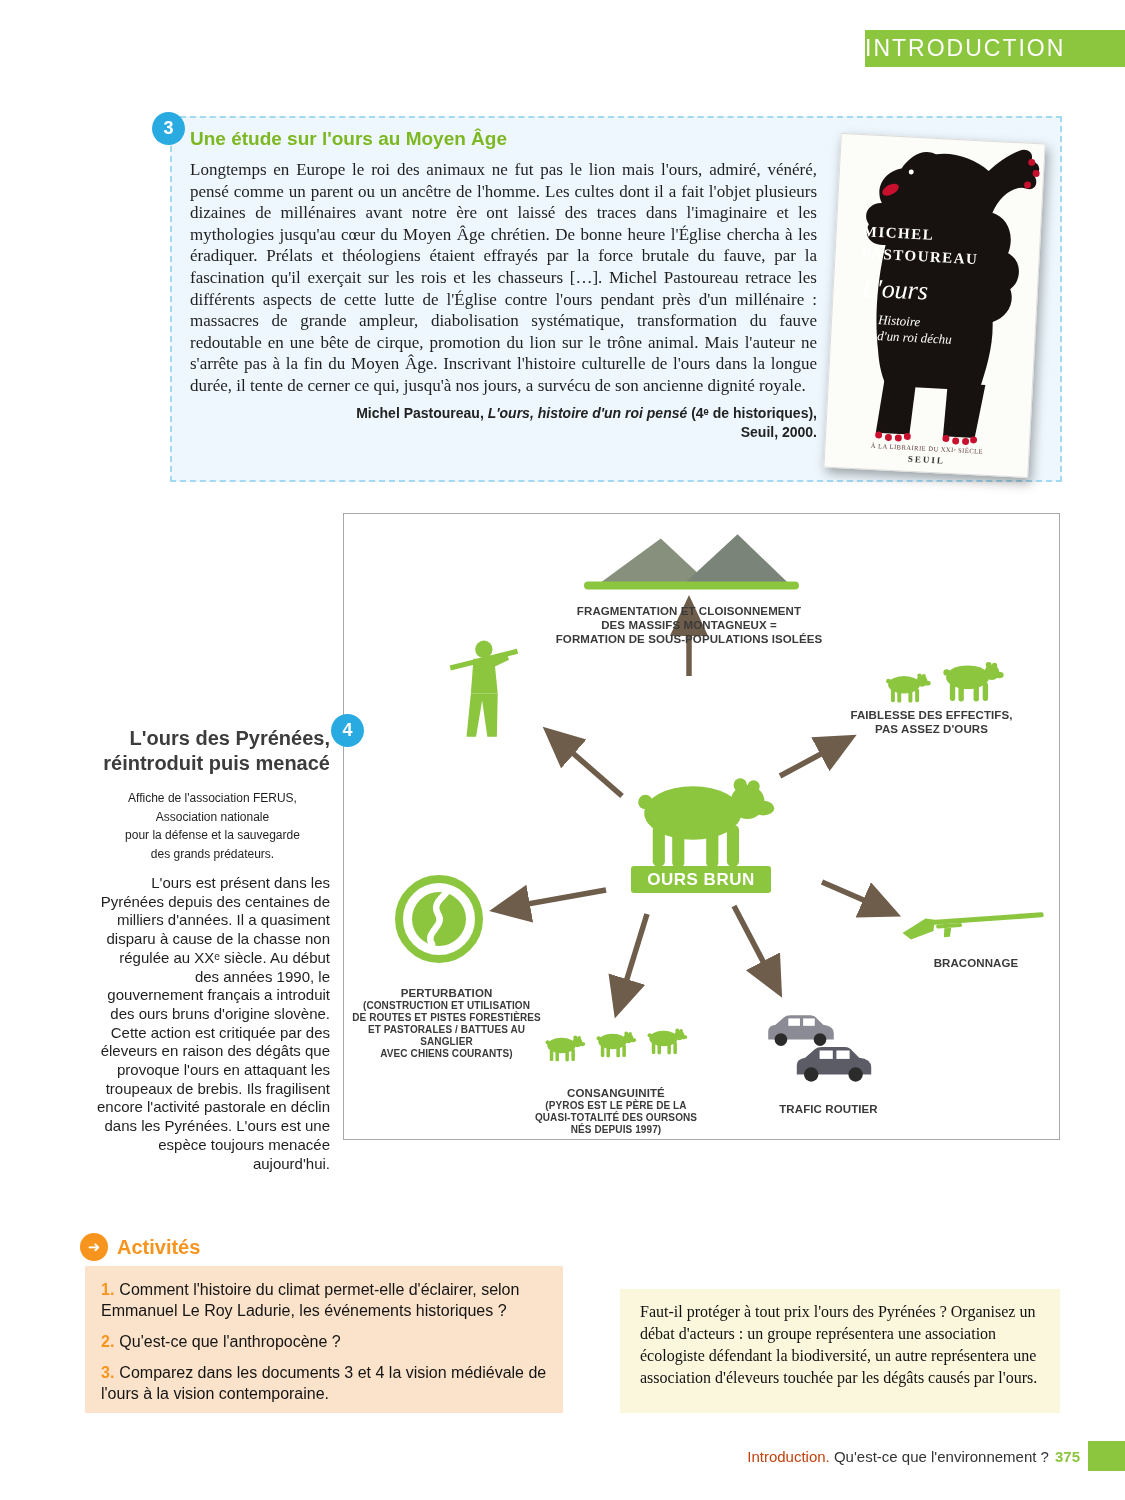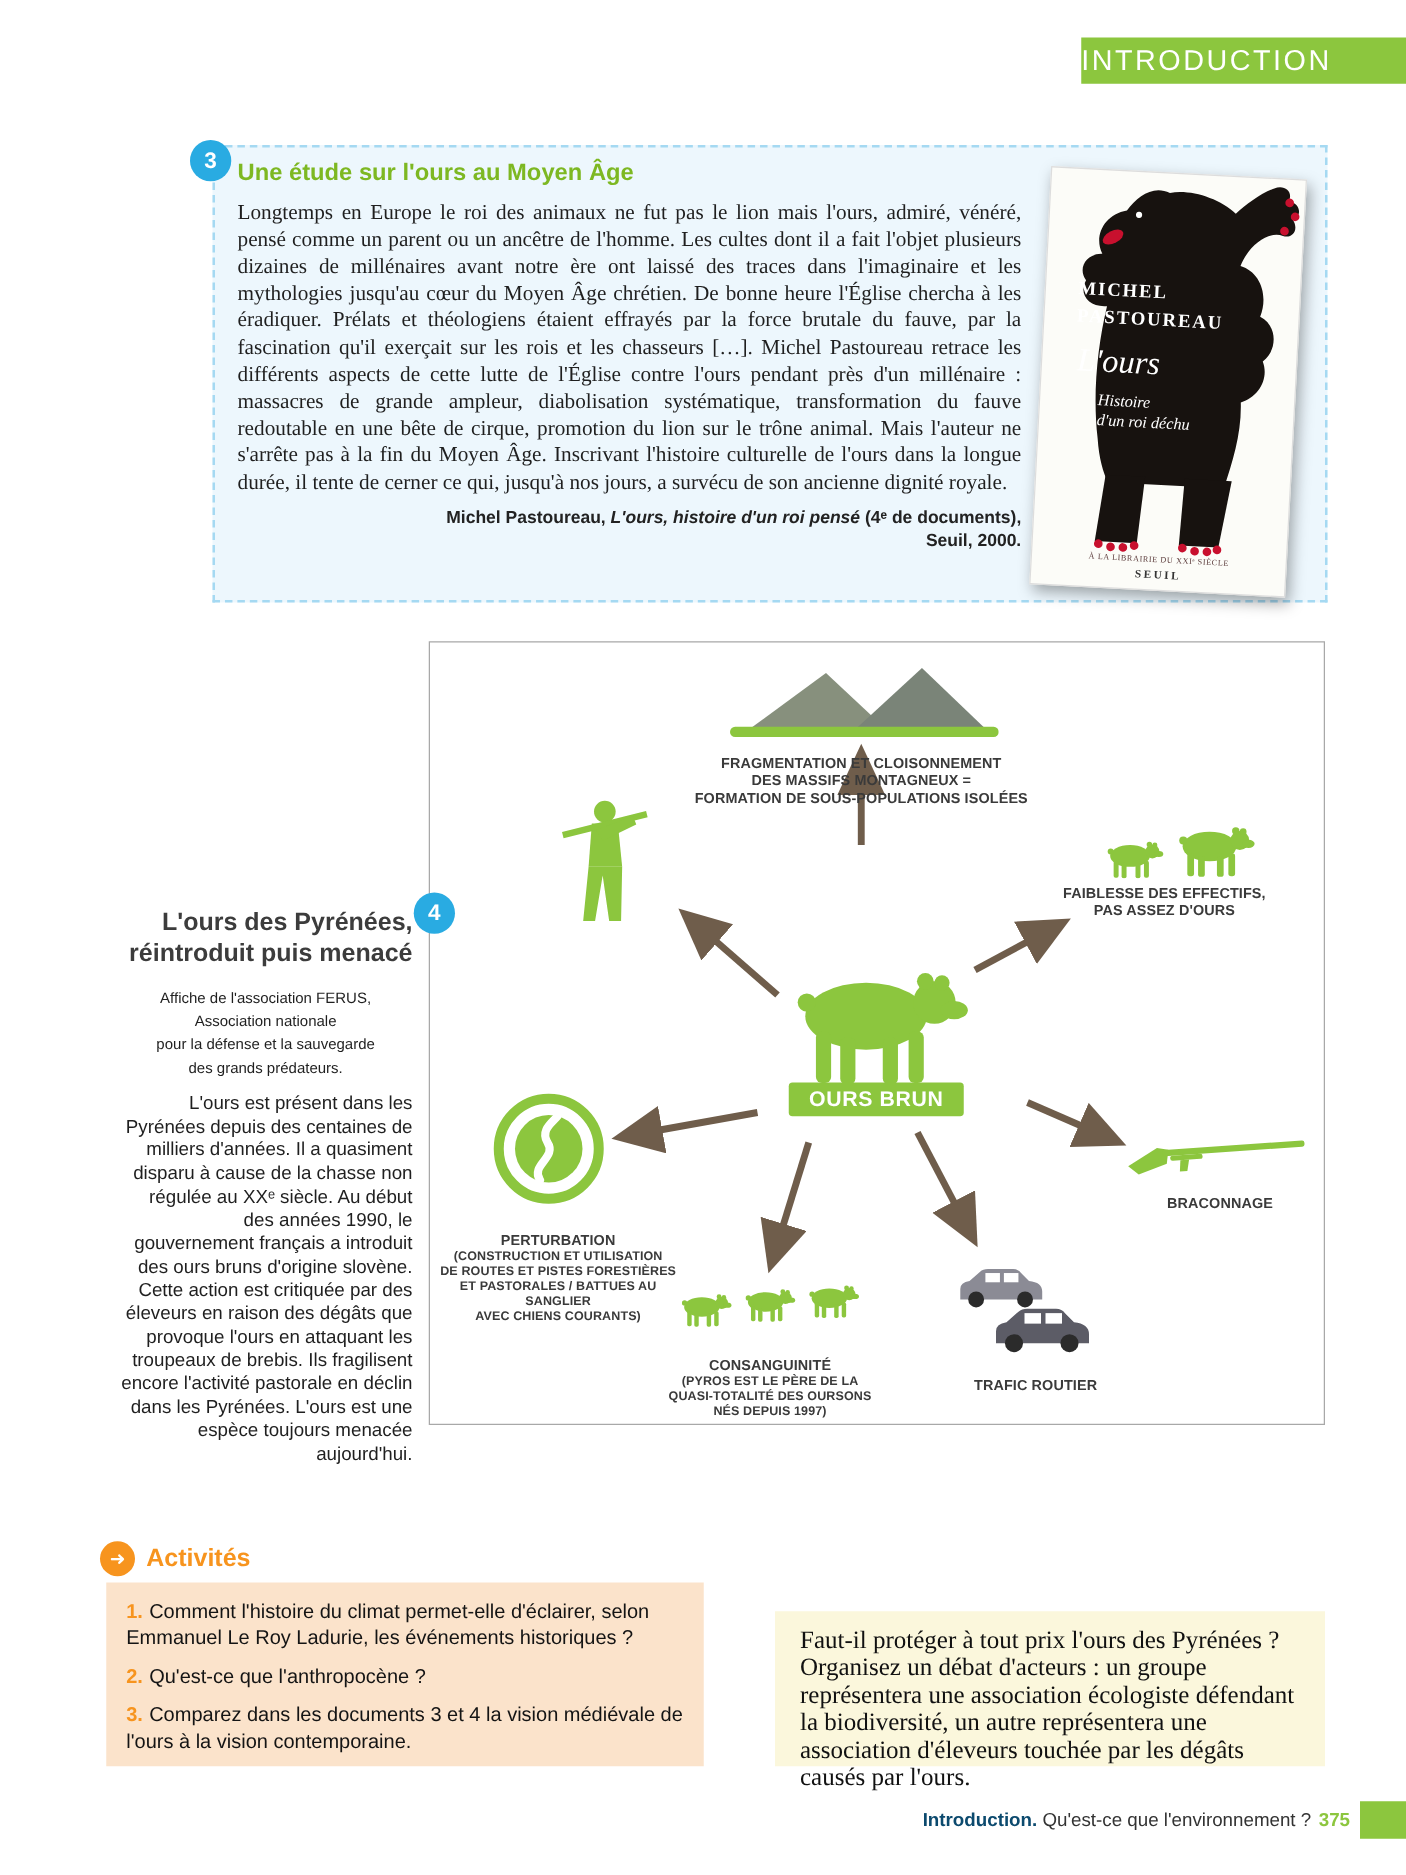--- a/index.html
+++ b/index.html
@@ -59,25 +59,25 @@
     display:flex; align-items:center; justify-content:center; font-size:15px; }
   .activites-title { color:#f7941e; font-weight:bold; font-size:20px; }
   .activites-box { position:absolute; left:85px; top:1266px; width:478px; height:147px; background:#fbe3cb; padding:13px 16px 0 16px; }
   .act-item { font-size:16px; line-height:21px; color:#141414; margin-bottom:10px; }
   .qnum { color:#f7941e; font-weight:bold; margin-right:5px; }
 
   
   .atelier-head { position:absolute; left:620px; top:1257px; width:440px; height:32px; background:#ffd500;
     font-family:"Liberation Serif", serif; font-size:19px; color:#111; display:flex; align-items:center; padding-left:10px; }
   .atelier-body { position:absolute; left:620px; top:1289px; width:440px; height:124px; background:#fbf7dc;
-    font-family:"Liberation Serif", serif; font-size:20px; line-height:22px; color:#111; padding:12px 18px 0 20px; }
+    font-family:"Liberation Serif", serif; font-size:16px; line-height:22px; color:#111; padding:12px 18px 0 20px; }
 
   
   .footer { position:absolute; top:1448px; left:500px; width:580px; text-align:right; font-size:15px; color:#333; }
-  .footer .fbold { font-weight:bold; color:#0c4a6e; }
+  .footer .fbold { font-weight:normal; color:#c2410c; }
   .footer .fpage { font-weight:bold; color:#8cc63e; margin-left:6px; }
   .corner-block { position:absolute; left:1088px; top:1441px; width:37px; height:30px; background:#8cc63e; }
 </style>
 </head>
 <body>
 
 <div class="page">
 
   <svg width="0" height="0" style="position:absolute">
     <defs>
@@ -124,21 +124,21 @@
 
   <div class="header-bar">
     <span>INTRODUCTION</span>
   </div>
 
   <div class="doc3">
     <div class="badge badge3">3</div>
     <div class="doc3-title">Une étude sur l'ours au Moyen Âge</div>
     <div class="doc3-body">Longtemps en Europe le roi des animaux ne fut pas le lion mais l'ours, admiré, vénéré, pensé comme un parent ou un ancêtre de l'homme. Les cultes dont il a fait l'objet plusieurs dizaines de millénaires avant notre ère ont laissé des traces dans l'imaginaire et les mythologies jusqu'au cœur du Moyen Âge chrétien. De bonne heure l'Église chercha à les éradiquer. Prélats et théologiens étaient effrayés par la force brutale du fauve, par la fascination qu'il exerçait sur les rois et les chasseurs […]. Michel Pastoureau retrace les différents aspects de cette lutte de l'Église contre l'ours pendant près d'un millénaire : massacres de grande ampleur, diabolisation systématique, transformation du fauve redoutable en une bête de cirque, promotion du lion sur le trône animal. Mais l'auteur ne s'arrête pas à la fin du Moyen Âge. Inscrivant l'histoire culturelle de l'ours dans la longue durée, il tente de cerner ce qui, jusqu'à nos jours, a survécu de son ancienne dignité royale.</div>
     <div class="doc3-citation">
-      <span>Michel Pastoureau, </span><i>L'ours, histoire d'un roi pensé</i><span> (4ᵉ de documents),</span><br>
+      <span>Michel Pastoureau, </span><i>L'ours, histoire d'un roi pensé</i><span> (4ᵉ de historiques),</span><br>
       <span>Seuil, 2000.</span>
     </div>
 
     <div class="book">
       <svg viewBox="0 0 205 333">
         <path fill="#17120f" d="M62,30 C44,34 36,52 44,66 C32,66 24,78 32,88 C26,100 36,110 50,108
           C44,140 42,180 48,215 C50,232 54,242 58,250 L152,250
           C158,228 164,205 162,180 C176,175 184,160 178,146
           C190,136 188,116 174,110 C180,92 172,74 156,70
           C162,52 178,40 189,44 C197,46 202,38 196,30 C204,28 202,16 192,16

